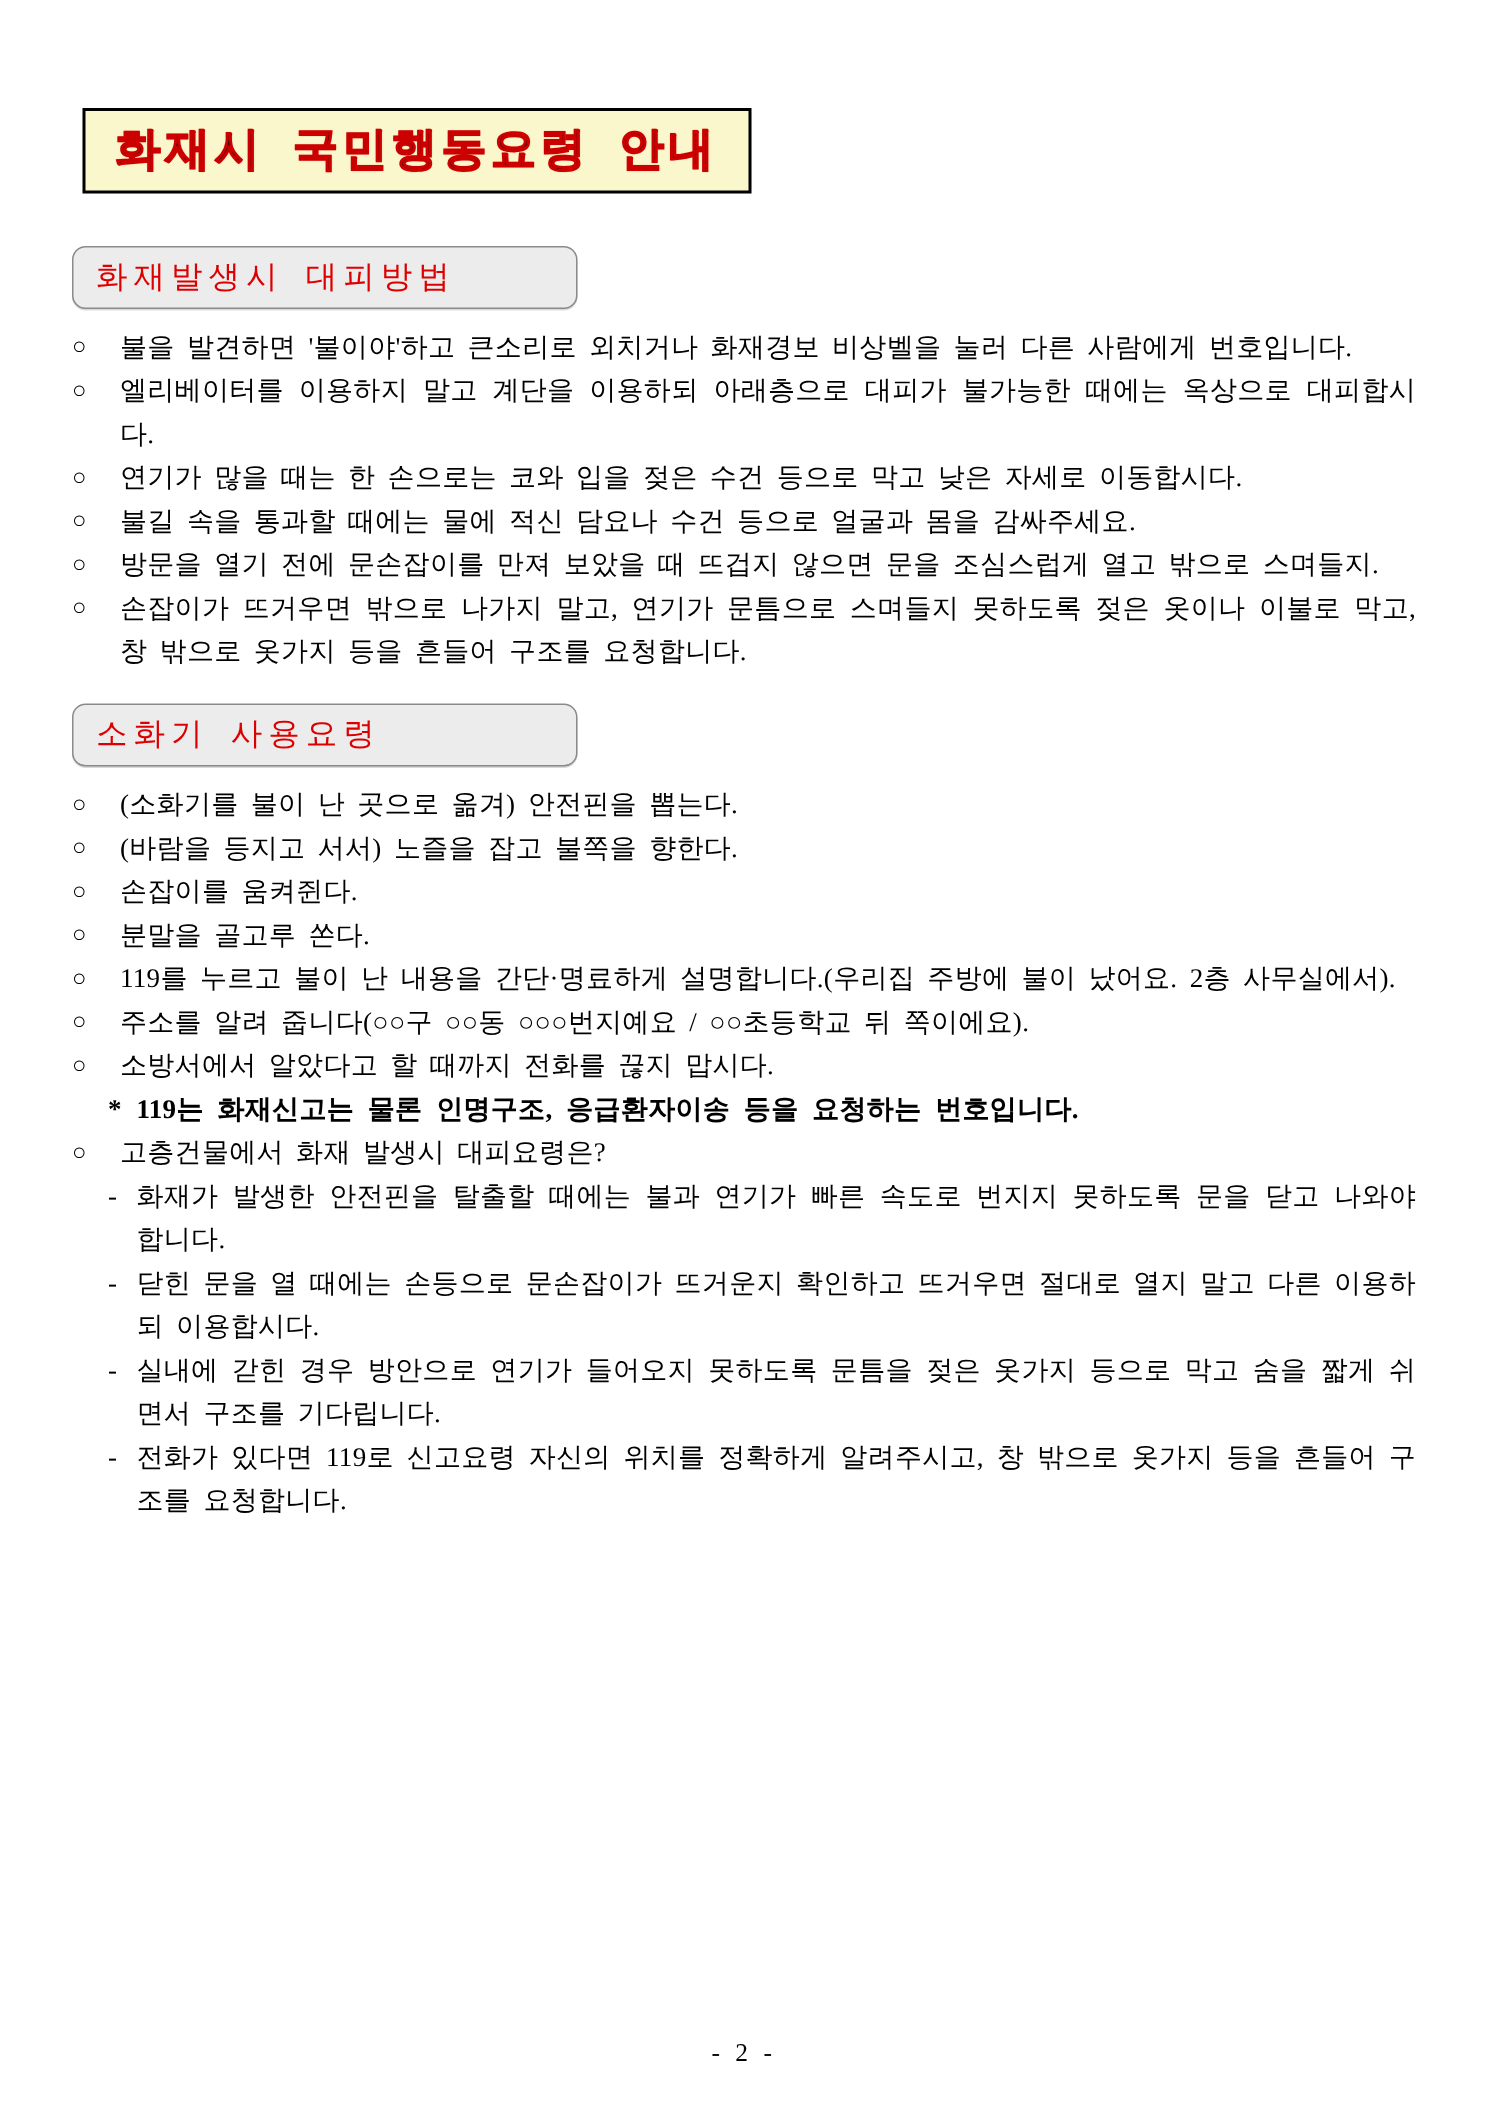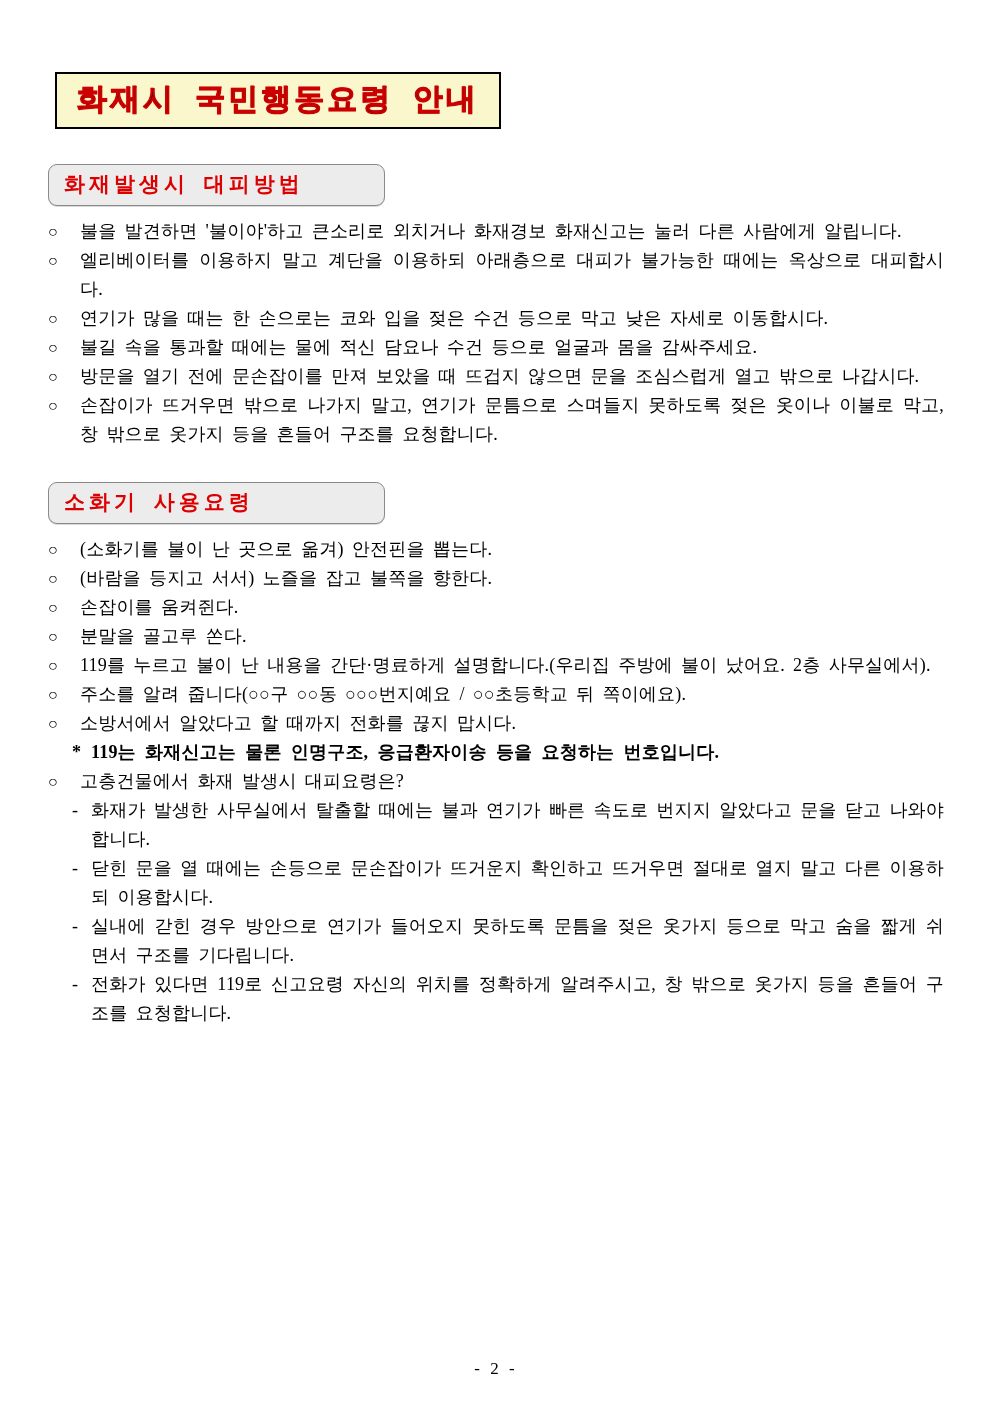--- a/index.html
+++ b/index.html
@@ -34,28 +34,28 @@
     text-shadow: 0 0 1px #cc0000;
     white-space: nowrap;
   }
   section { margin: 0; }
   .heading-box {
     width: 337px;
     background: #ececec;
     border: 1px solid #8a8a8a;
     border-radius: 9px;
     padding: 5px 15px 7px 15px;
-    margin-top: 33px;
+    margin-top: 20px;
     margin-bottom: 11px;
     box-shadow: 0 1px 0 rgba(0,0,0,0.15);
   }
   section:first-of-type .heading-box { margin-top: 35px; }
   .heading-text {
     font-family: "Liberation Sans", "DejaVu Sans", sans-serif;
-    font-weight: bold;
+    font-weight: normal;
     font-size: 21px;
     letter-spacing: 4px;
     word-spacing: 5px;
     color: #dd0000;
     white-space: nowrap;
   }
   .item {
     display: flex;
     font-size: 18px;
     line-height: 29px;
@@ -92,37 +92,37 @@
 <div class="page">
   <div class="content">
     <div class="title-box">
       <span class="title-text">화재시 국민행동요령 안내</span>
     </div>
     <main>
         <section>
           <div class="heading-box"><span class="heading-text">화재발생시 대피방법</span></div>
           <div class="item">
             <span class="marker">○</span>
-            <span class="text">불을 발견하면 '불이야'하고 큰소리로 외치거나 화재경보 화재신고는 눌러 다른 사람에게 알립니다.</span>
+            <span class="text">불을 발견하면 '불이야'하고 큰소리로 외치거나 화재경보 비상벨을 눌러 다른 사람에게 번호입니다.</span>
           </div>
           <div class="item">
             <span class="marker">○</span>
             <span class="text">엘리베이터를 이용하지 말고 계단을 이용하되 아래층으로 대피가 불가능한 때에는 옥상으로 대피합시다.</span>
           </div>
           <div class="item">
             <span class="marker">○</span>
             <span class="text">연기가 많을 때는 한 손으로는 코와 입을 젖은 수건 등으로 막고 낮은 자세로 이동합시다.</span>
           </div>
           <div class="item">
             <span class="marker">○</span>
             <span class="text">불길 속을 통과할 때에는 물에 적신 담요나 수건 등으로 얼굴과 몸을 감싸주세요.</span>
           </div>
           <div class="item">
             <span class="marker">○</span>
-            <span class="text">방문을 열기 전에 문손잡이를 만져 보았을 때 뜨겁지 않으면 문을 조심스럽게 열고 밖으로 나갑시다.</span>
+            <span class="text">방문을 열기 전에 문손잡이를 만져 보았을 때 뜨겁지 않으면 문을 조심스럽게 열고 밖으로 스며들지.</span>
           </div>
           <div class="item">
             <span class="marker">○</span>
             <span class="text">손잡이가 뜨거우면 밖으로 나가지 말고, 연기가 문틈으로 스며들지 못하도록 젖은 옷이나 이불로 막고, 창 밖으로 옷가지 등을 흔들어 구조를 요청합니다.</span>
           </div>
         </section>
         <section>
           <div class="heading-box"><span class="heading-text">소화기 사용요령</span></div>
           <div class="item">
             <span class="marker">○</span>
@@ -159,21 +159,21 @@
             <span class="text">119는 화재신고는 물론 인명구조, 응급환자이송 등을 요청하는 번호입니다.</span>
           </div>
         </section>
         <section>
           <div class="item">
             <span class="marker">○</span>
             <span class="text">고층건물에서 화재 발생시 대피요령은?</span>
           </div>
           <div class="item lv1">
             <span class="marker">-</span>
-            <span class="text">화재가 발생한 사무실에서 탈출할 때에는 불과 연기가 빠른 속도로 번지지 알았다고 문을 닫고 나와야 합니다.</span>
+            <span class="text">화재가 발생한 안전핀을 탈출할 때에는 불과 연기가 빠른 속도로 번지지 못하도록 문을 닫고 나와야 합니다.</span>
           </div>
           <div class="item lv1">
             <span class="marker">-</span>
             <span class="text">닫힌 문을 열 때에는 손등으로 문손잡이가 뜨거운지 확인하고 뜨거우면 절대로 열지 말고 다른 이용하되 이용합시다.</span>
           </div>
           <div class="item lv1">
             <span class="marker">-</span>
             <span class="text">실내에 갇힌 경우 방안으로 연기가 들어오지 못하도록 문틈을 젖은 옷가지 등으로 막고 숨을 짧게 쉬면서 구조를 기다립니다.</span>
           </div>
           <div class="item lv1">

